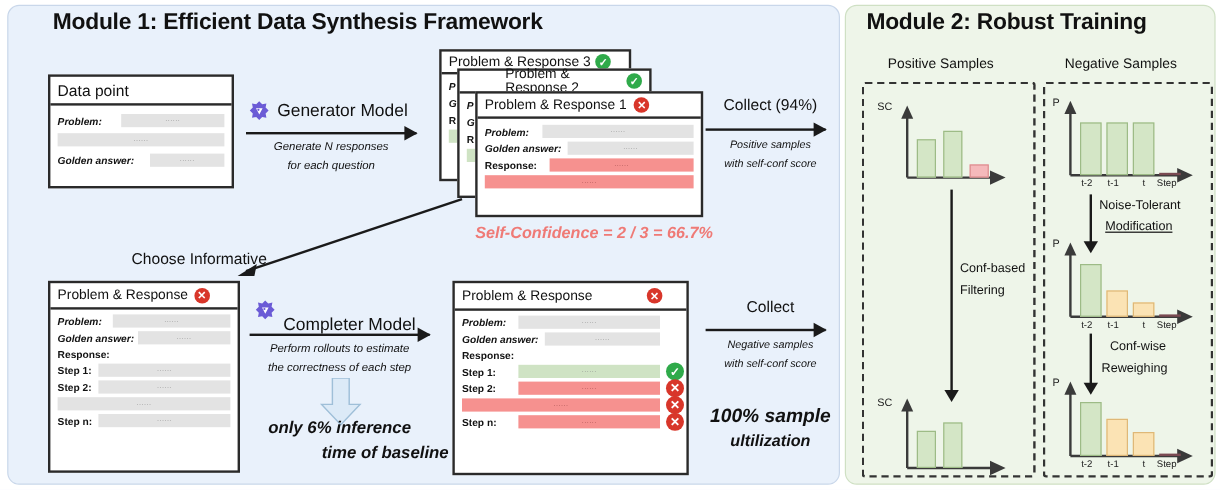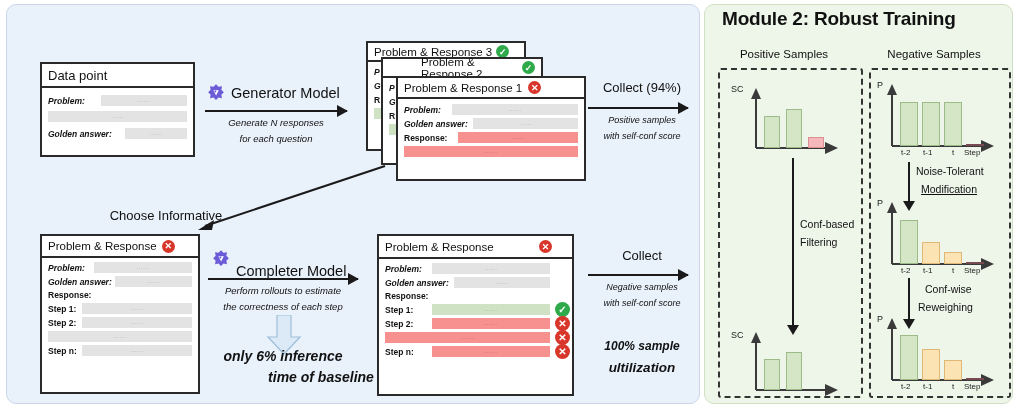--- a/index.html
+++ b/index.html
@@ -67,20 +67,21 @@
   .vr-arrow{position:absolute;width:2px;background:#1a1a1a;}
   .vr-arrow:after{content:"";position:absolute;left:-5px;bottom:-9px;width:0;height:0;
       border-left:6px solid transparent;border-right:6px solid transparent;border-top:10px solid #1a1a1a;}
 </style>
 </head>
 <body>
 
 <div id="stage">
 
   <div class="panel" id="module1"></div>
+  <div class="module-title t" id="m1-title">Module 1: Efficient Data Synthesis Framework</div>
 
   <div class="card" style="left:40px;top:62px;width:155px;height:95px;">
     <div class="card-head" style="height:24px;">
       <span style="font-size:13px;">Data point</span>
     </div>
     <div class="card-body" style="padding-top:7px;">
       <div class="row">
         <span class="lbl">Problem:</span>
         <span class="bar" style="max-width:86px;margin-left:auto;">
           <span class="dots">······</span>
@@ -183,20 +184,21 @@
           </span>
       </div>
       <div class="row">
         <span class="bar red">
           <span class="dots">······</span>
           </span>
       </div>
     </div>
   </div>
 
+  <div class="t bld it ctr" style="left:370px;top:186px;width:250px;font-size:13.5px;color:#ef7a76;">Self-Confidence = 2 / 3 = 66.7%</div>
 
   <div class="t ctr" style="left:586px;top:80px;width:112px;font-size:13px;">Collect (94%)</div>
   <div class="hr-arrow" style="left:588px;top:107px;width:100px;"></div>
   <div class="t it ctr" style="left:586px;top:115px;width:112px;font-size:9px;">Positive samples</div>
   <div class="t it ctr" style="left:586px;top:131px;width:112px;font-size:9px;">with self-conf score</div>
 
   <div class="t ctr" style="left:66px;top:168px;width:200px;font-size:13px;margin-top:40px;">Choose Informative</div>
 
   <svg style="position:absolute;left:180px;top:160px;width:210px;height:80px;">
     <line x1="205" y1="6" x2="25" y2="66" stroke="#1a1a1a" stroke-width="2"></line>
@@ -314,21 +316,21 @@
           </span>
         <span class="badge bad" style="position:absolute;right:-20px;">✕</span>
       </div>
     </div>
   </div>
 
   <div class="t ctr" style="left:586px;top:248px;width:112px;font-size:13px;">Collect</div>
   <div class="hr-arrow" style="left:588px;top:274px;width:100px;"></div>
   <div class="t it ctr" style="left:586px;top:282px;width:112px;font-size:9px;">Negative samples</div>
   <div class="t it ctr" style="left:586px;top:298px;width:112px;font-size:9px;">with self-conf score</div>
-  <div class="t bld it ctr" style="left:586px;top:339px;width:112px;font-size:12px;">100% sample</div>
+  <div class="t bld it ctr" style="left:586px;top:339px;width:112px;font-size:16px;">100% sample</div>
   <div class="t bld it ctr" style="left:586px;top:360px;width:112px;font-size:13.5px;">ultilization</div>
 
   <div class="panel" id="module2"></div>
   <div class="module-title t" id="m2-title">Module 2: Robust Training</div>
 
   <div class="m2-label ctr" style="left:714px;top:48px;width:140px;font-size:11.5px;">Positive Samples</div>
   <div class="m2-label ctr" style="left:864px;top:48px;width:140px;font-size:11.5px;">Negative Samples</div>
 
   <div class="dashbox" style="left:718px;top:68px;width:145px;height:330px;"></div>
   <div class="dashbox" style="left:869px;top:68px;width:142px;height:330px;"></div>

